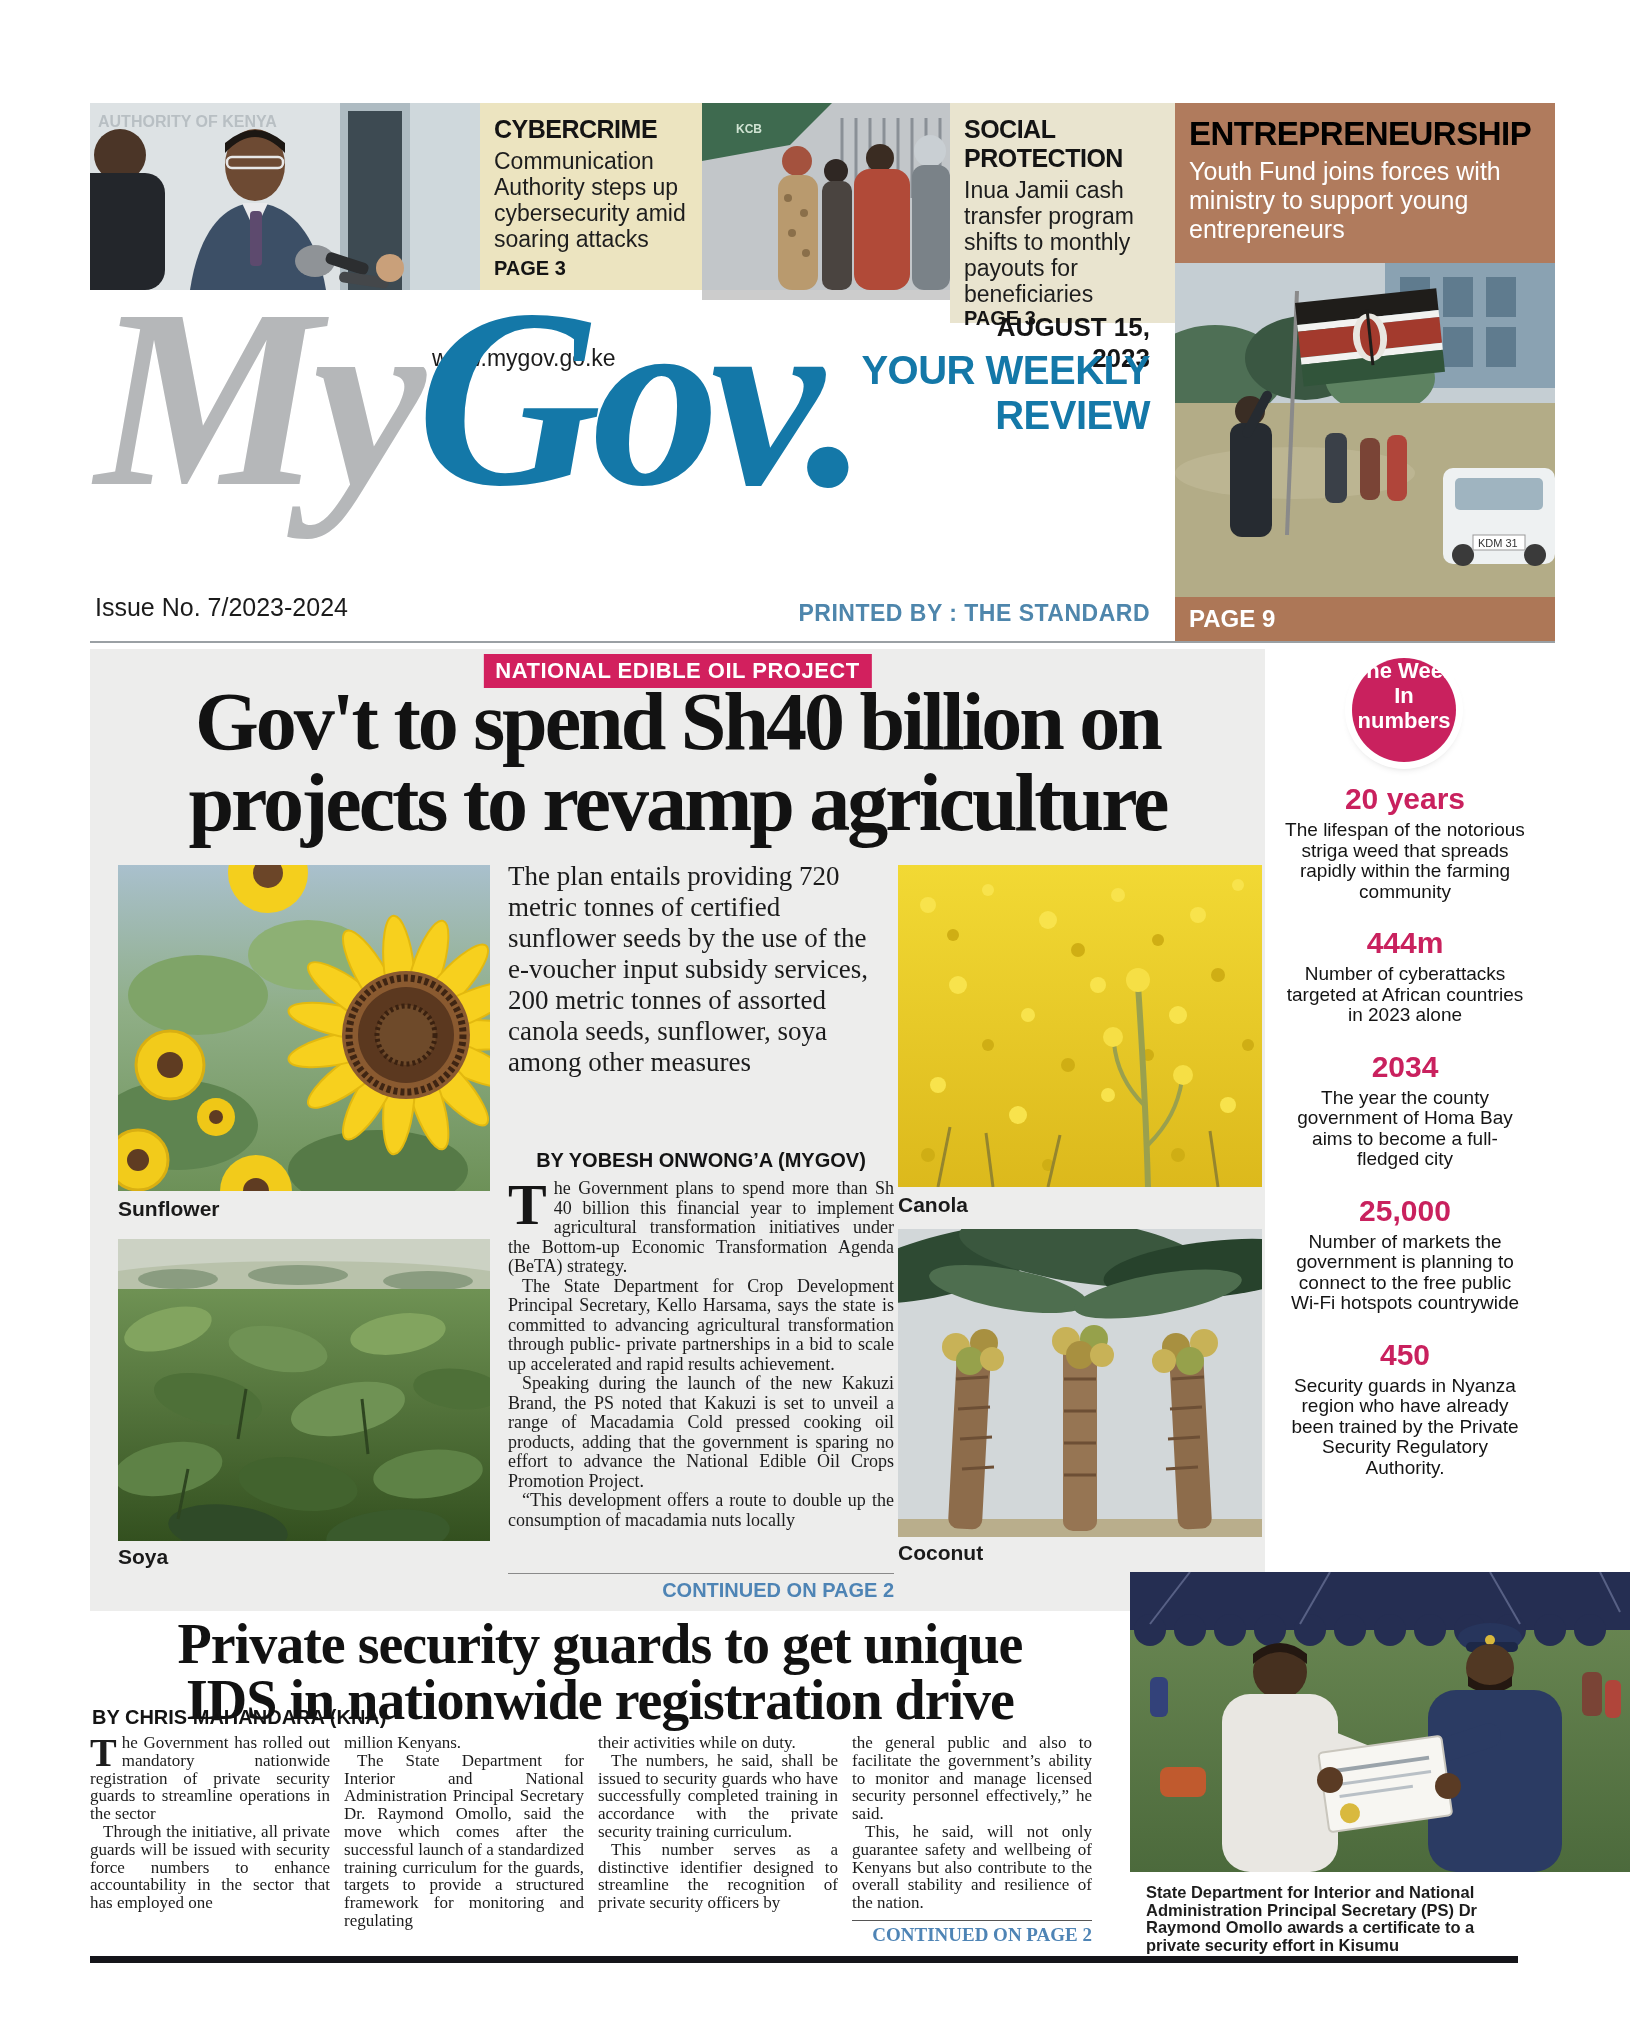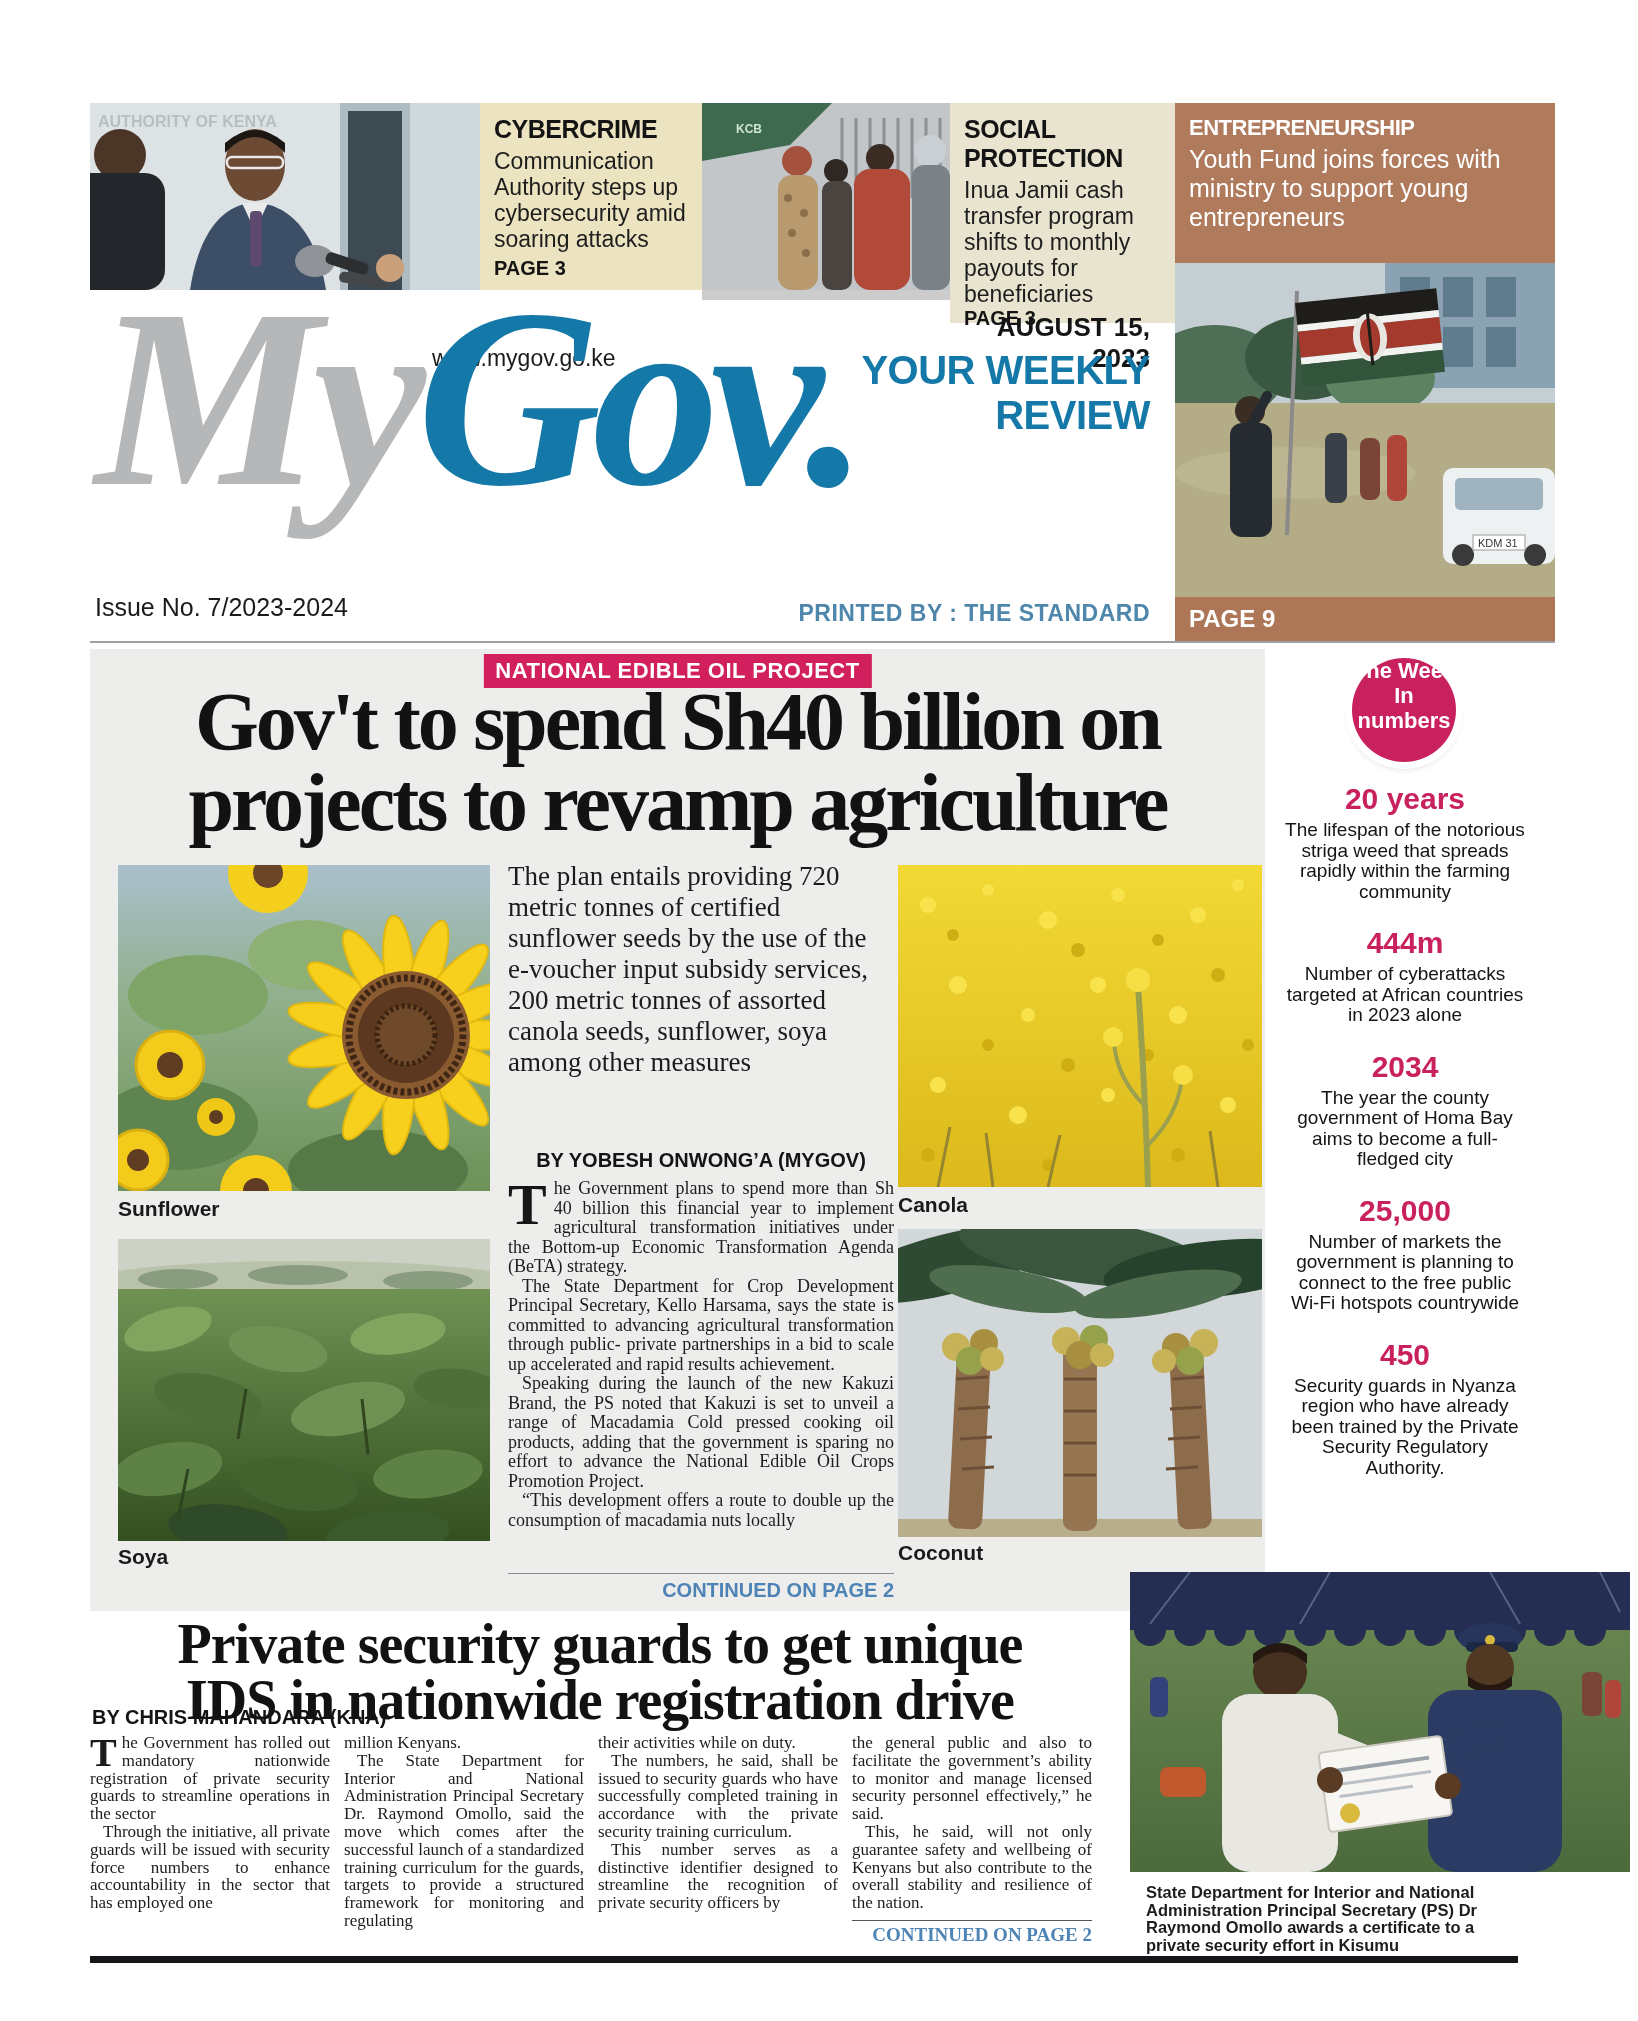--- a/index.html
+++ b/index.html
@@ -10,21 +10,21 @@
 
   
   .photo{overflow:hidden;background:#ccc;}
   .teaser{box-sizing:border-box;padding:12px 14px 10px 14px;display:flex;flex-direction:column;}
   .teaser h3{margin:0 0 4px 0;font-size:25px;letter-spacing:-0.5px;font-weight:bold;color:#141414;}
   .teaser p{margin:0;font-size:23px;line-height:26px;color:#1d1d1d;}
   .teaser .page-label{margin-top:auto;font-weight:bold;font-size:20px;color:#141414;}
   .teaser.cyber{background:#ece4c0;}
   .teaser.social{background:#e9e4cf;}
   .teaser.entre{background:#b07b5d;}
-  .teaser.entre h3{color:#ffffff;font-size:22px;}
+  .teaser.entre h3{color:#000000;font-size:33px;}
   .teaser.entre p{color:#fff;font-size:25px;line-height:29px;}
   .page9-bar{background:#ad7757;color:#fff;font-weight:bold;font-size:24px;line-height:44px;
              padding-left:14px;box-sizing:border-box;}
 
   
   .mast-url{font-size:23px;color:#1b1b1b;}
   .mast-title{margin:0;font-family:"Liberation Serif",serif;font-weight:bold;
               font-size:255px;line-height:0.9;letter-spacing:-9px;white-space:nowrap;}
   .mast-title .gray{color:#b5b7b9;}
   .mast-title .blue{color:#1478a8;}

